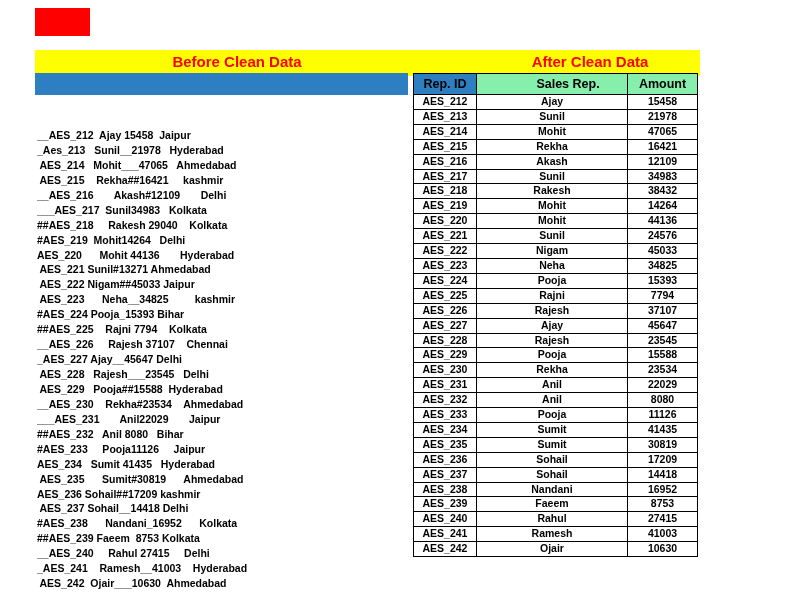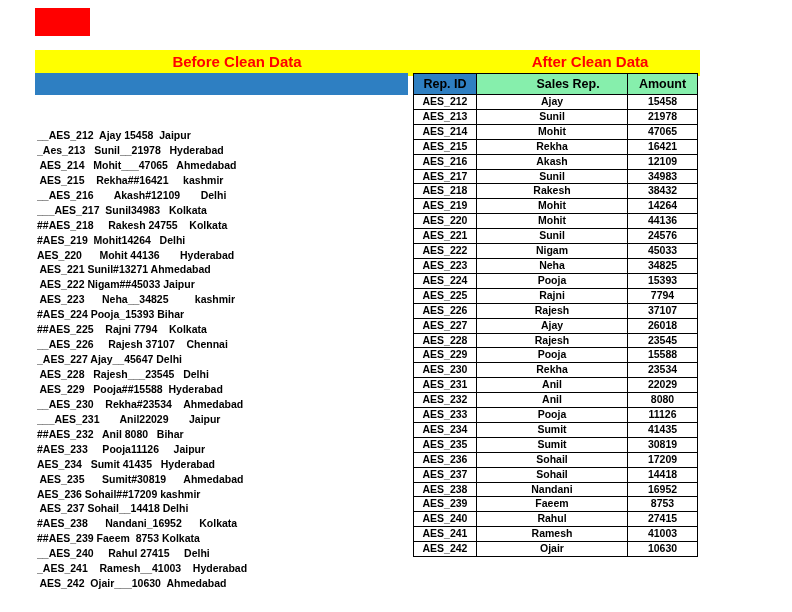--- a/index.html
+++ b/index.html
@@ -51,21 +51,21 @@
 
 <div class="before-header" style="background: rgb(46, 127, 194);"></div>
 
 <div class="before-list">
     <div class="before-row">__AES_212  Ajay 15458  Jaipur</div>
     <div class="before-row">_Aes_213   Sunil__21978   Hyderabad</div>
     <div class="before-row"> AES_214   Mohit___47065   Ahmedabad</div>
     <div class="before-row"> AES_215    Rekha##16421     kashmir</div>
     <div class="before-row">__AES_216       Akash#12109       Delhi</div>
     <div class="before-row">___AES_217  Sunil34983   Kolkata</div>
-    <div class="before-row">##AES_218     Rakesh 24755    Kolkata</div>
+    <div class="before-row">##AES_218     Rakesh 29040    Kolkata</div>
     <div class="before-row">#AES_219  Mohit14264   Delhi</div>
     <div class="before-row">AES_220      Mohit 44136       Hyderabad</div>
     <div class="before-row"> AES_221 Sunil#13271 Ahmedabad</div>
     <div class="before-row"> AES_222 Nigam##45033 Jaipur</div>
     <div class="before-row"> AES_223      Neha__34825         kashmir</div>
     <div class="before-row">#AES_224 Pooja_15393 Bihar</div>
     <div class="before-row">##AES_225    Rajni 7794    Kolkata</div>
     <div class="before-row">__AES_226     Rajesh 37107    Chennai</div>
     <div class="before-row">_AES_227 Ajay__45647 Delhi</div>
     <div class="before-row"> AES_228   Rajesh___23545   Delhi</div>
@@ -170,21 +170,21 @@
         <td>7794</td>
       </tr>
       <tr>
         <td>AES_226</td>
         <td>Rajesh</td>
         <td>37107</td>
       </tr>
       <tr>
         <td>AES_227</td>
         <td>Ajay</td>
-        <td>26018</td>
+        <td>45647</td>
       </tr>
       <tr>
         <td>AES_228</td>
         <td>Rajesh</td>
         <td>23545</td>
       </tr>
       <tr>
         <td>AES_229</td>
         <td>Pooja</td>
         <td>15588</td>

